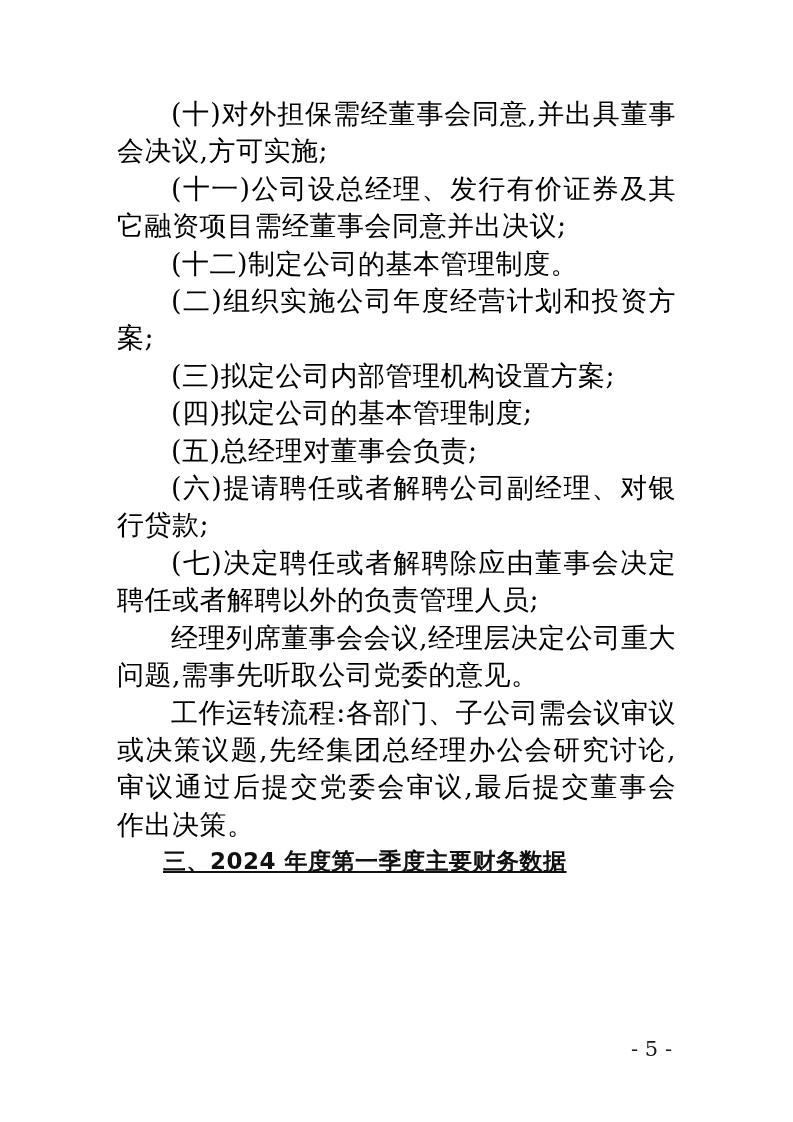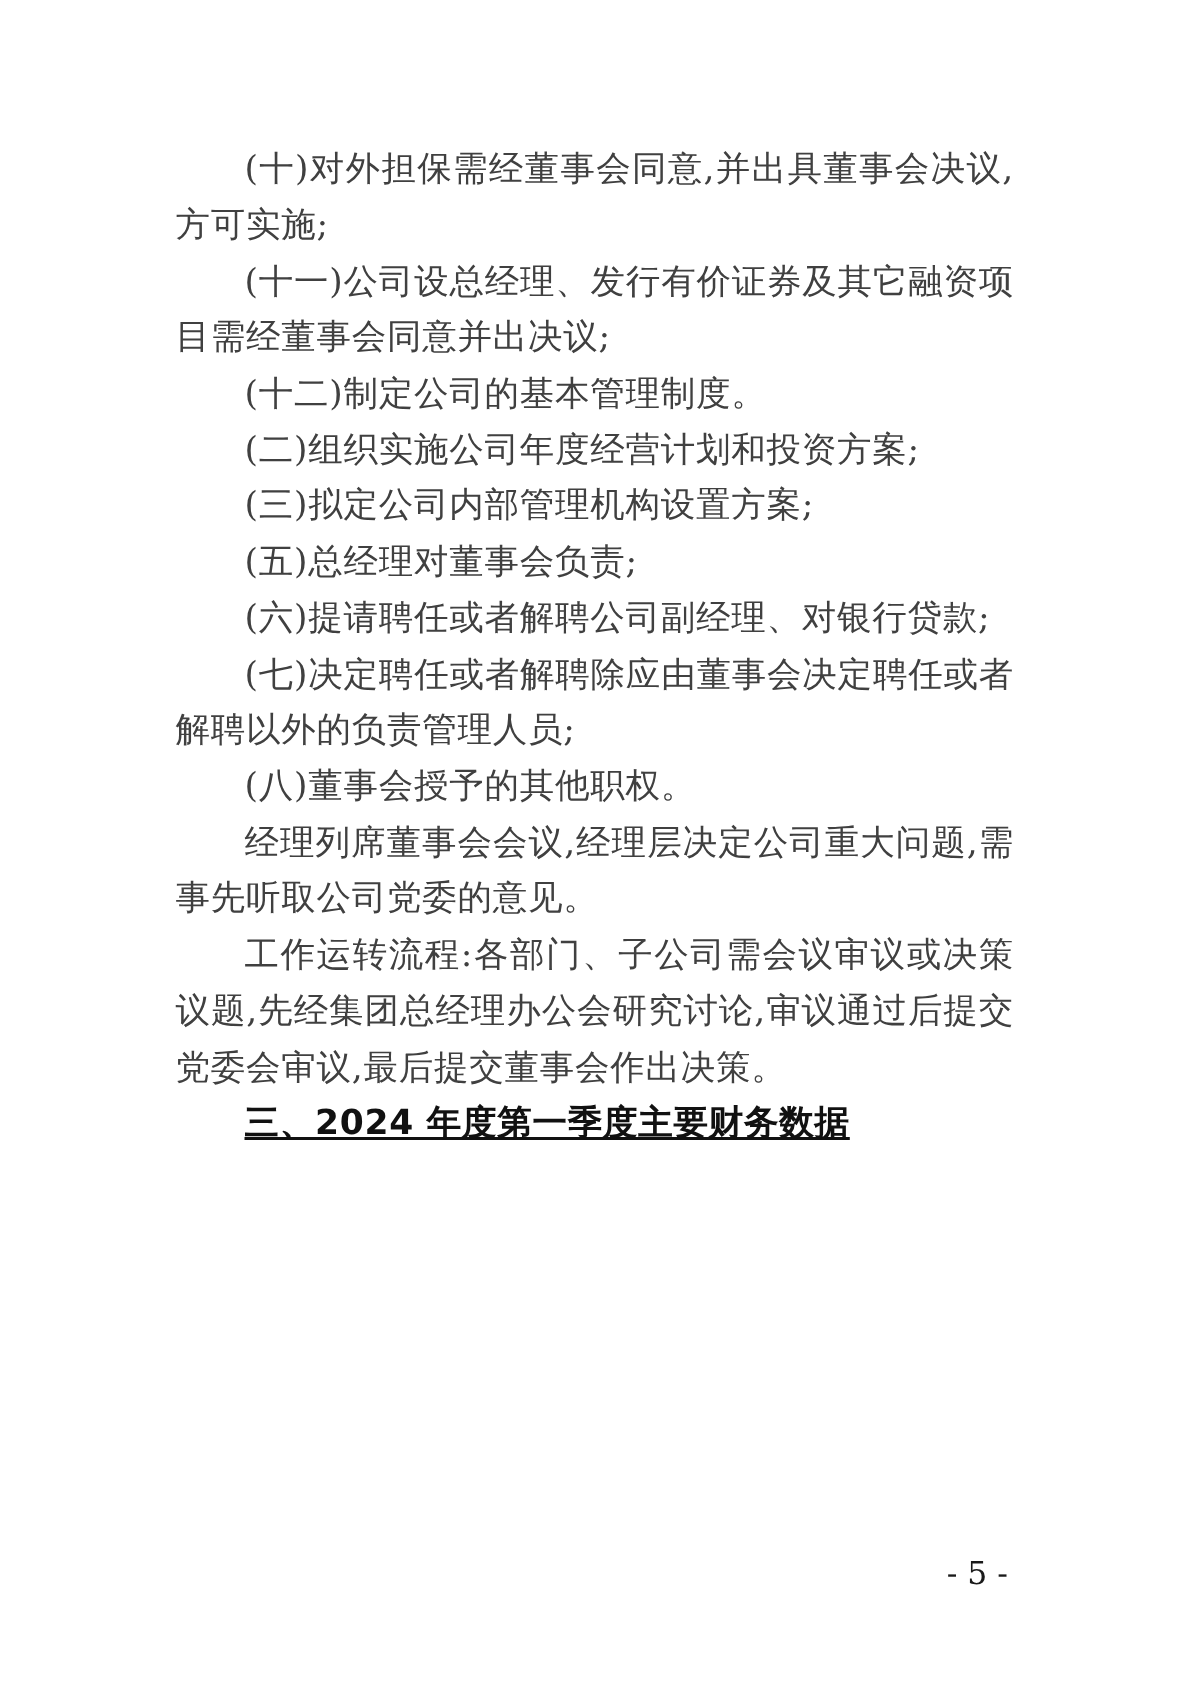--- a/index.html
+++ b/index.html
@@ -17,23 +17,23 @@
   .text-column {
     position: absolute;
     left: 117px;
     top: 95px;
     width: 559px;
   }
   .body-para {
     margin: 0;
     padding: 0;
     font-family: "DejaVu Serif", "Liberation Serif", serif;
-    font-size: 23px;
+    font-size: 27px;
     line-height: 37.4px;
-    color: #404040;
+    color: #000000;
     text-align: justify;
     text-justify: inter-character;
     text-indent: 2em;
     letter-spacing: 0.5px;
     word-break: break-all;
   }
   .section-heading {
     margin: 0;
     padding: 0;
     font-family: "DejaVu Sans", "Liberation Sans", sans-serif;
@@ -58,22 +58,22 @@
 </head>
 <body>
 
 <div class="page">
   <div class="text-column">
     <p class="body-para">(十)对外担保需经董事会同意,并出具董事会决议,方可实施;</p>
     <p class="body-para">(十一)公司设总经理、发行有价证券及其它融资项目需经董事会同意并出决议;</p>
     <p class="body-para">(十二)制定公司的基本管理制度。</p>
     <p class="body-para">(二)组织实施公司年度经营计划和投资方案;</p>
     <p class="body-para">(三)拟定公司内部管理机构设置方案;</p>
+    <p class="body-para">(四)拟定公司的基本管理制度;</p>
     <p class="body-para">(五)总经理对董事会负责;</p>
     <p class="body-para">(六)提请聘任或者解聘公司副经理、对银行贷款;</p>
     <p class="body-para">(七)决定聘任或者解聘除应由董事会决定聘任或者解聘以外的负责管理人员;</p>
-    <p class="body-para">(八)董事会授予的其他职权。</p>
     <p class="body-para">经理列席董事会会议,经理层决定公司重大问题,需事先听取公司党委的意见。</p>
     <p class="body-para">工作运转流程:各部门、子公司需会议审议或决策议题,先经集团总经理办公会研究讨论,审议通过后提交党委会审议,最后提交董事会作出决策。</p>
     <p class="section-heading">三、2024 年度第一季度主要财务数据</p>
   </div>
   <div class="page-number">- 5 -</div>
 </div>
 
 </body></html>

